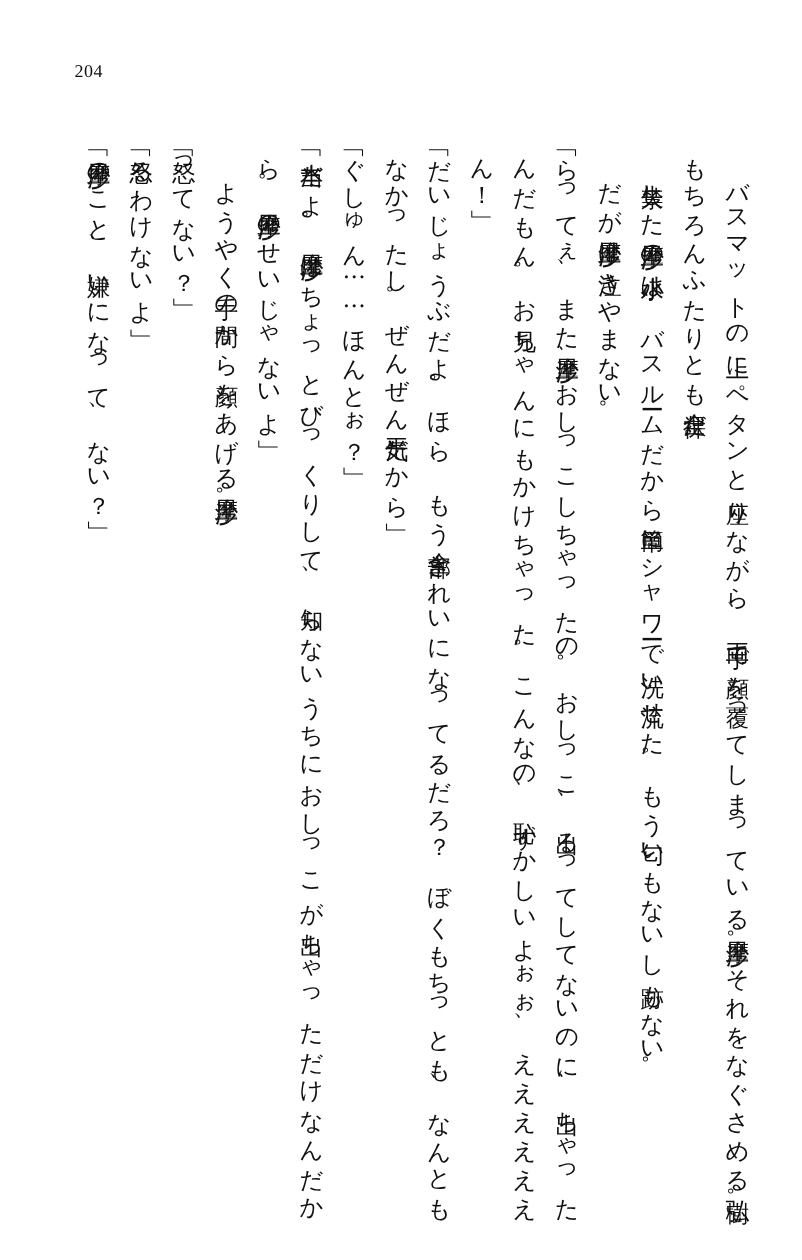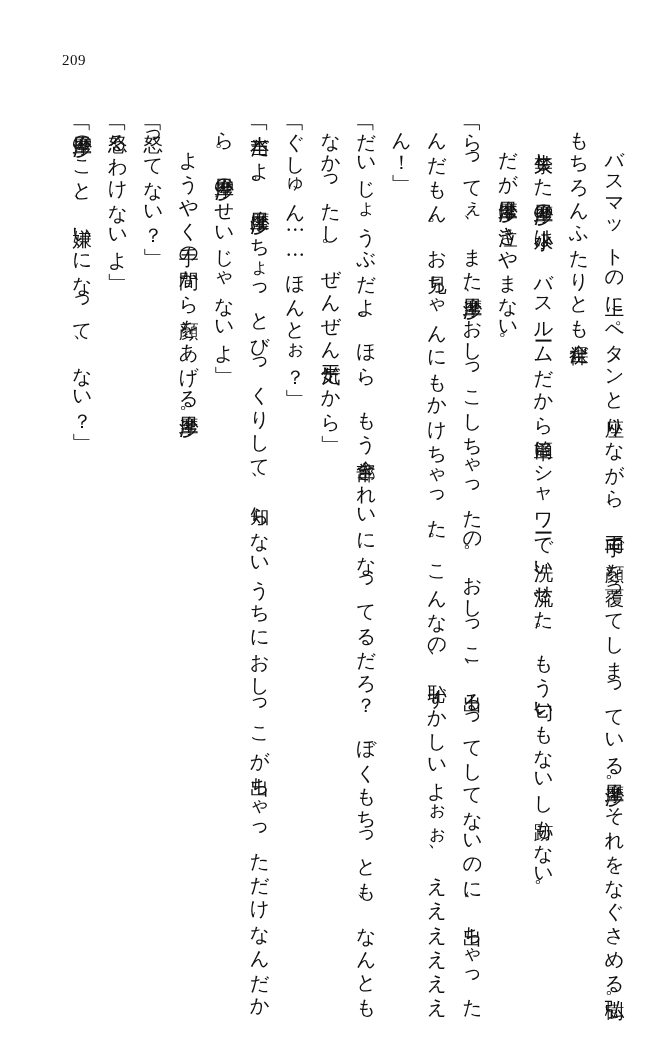--- a/index.html
+++ b/index.html
@@ -55,21 +55,21 @@
   }
   .para.indent {
     text-indent: 1em;
   }
 </style>
 </head>
 <body>
 
 <div class="page">
 
-  <div class="page-number">209</div>
+  <div class="page-number">204</div>
 
   <div class="text-body">
     <p class="para indent">バスマットの上にペタンと座りながら、両手で顔を覆ってしまっている摩里沙。それをなぐさめる弘樹。もちろんふたりとも全裸だ。</p>
     <p class="para indent">失禁した摩里沙の小水は、バスルームだから簡単にシャワーで洗い流せた。もう匂いもないし跡もない。</p>
     <p class="para indent">だが摩里沙は泣きやまない。</p>
     <p class="para">「らってぇ、また摩里沙、おしっこしちゃったの。おしっこ、出るってしてないのに、出ちゃったんだもん。お兄ちゃんにもかけちゃった。こんなの、恥ずかしいよぉぉ、ええええええん！」</p>
     <p class="para">「だいじょうぶだよ。ほら、もう全部きれいになってるだろ？　ぼくもちっとも、なんともなかったし。ぜんぜん平気だから」</p>
     <p class="para">「ぐしゅん……ほんとぉ？」</p>
     <p class="para">「本当だよ。摩里沙はちょっとびっくりして、知らないうちにおしっこが出ちゃっただけなんだから。摩里沙のせいじゃないよ」</p>
     <p class="para indent">ようやく手の間から顔をあげる摩里沙。</p>

